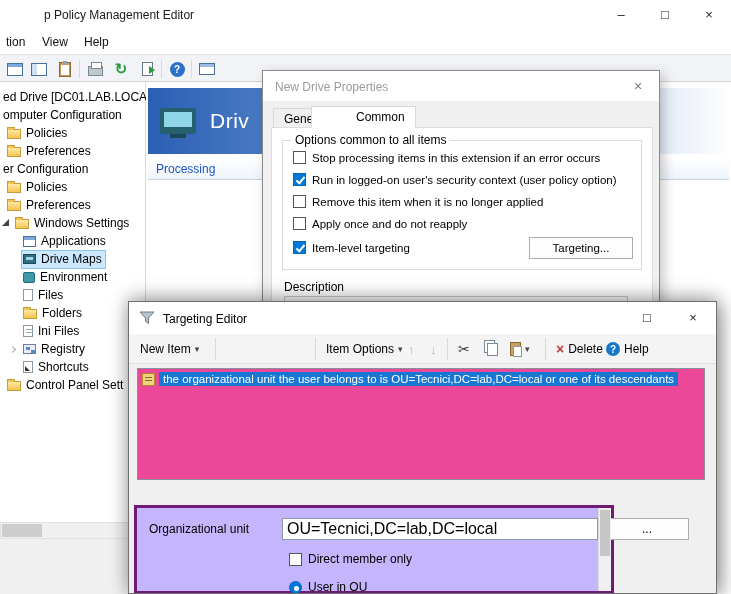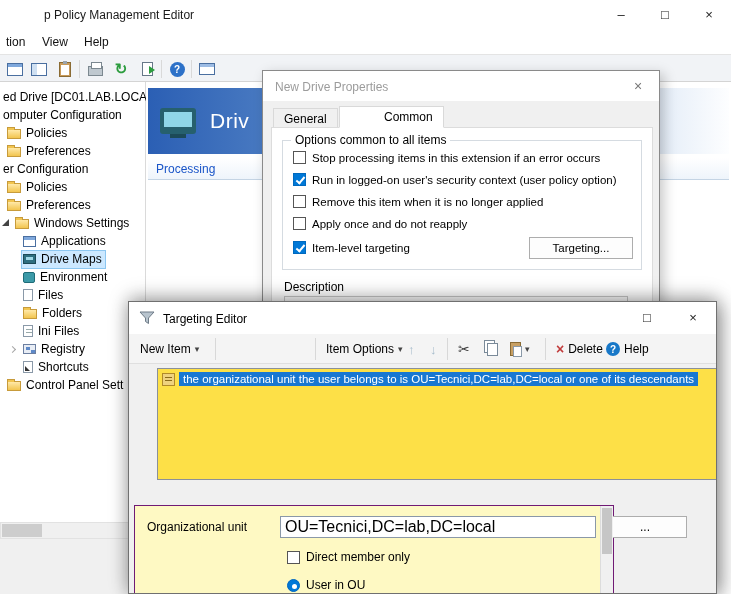--- a/index.html
+++ b/index.html
@@ -103,26 +103,26 @@
   .tbar-btn { position:absolute; top:3px; height:24px; display:flex; align-items:center; gap:4px; padding:0 7px; color:#000; white-space:nowrap; }
   .caret { font-size:9px; color:#444; }
   .tb-sep { position:absolute; top:4px; width:1px; height:22px; background:#d8d8d8; }
   .arrowbtn { color:#a7bccc; font-weight:bold; font-size:13px; }
   .ico-cut { color:#3c3c3c; font-size:14px; }
   .ico-copy { width:11px; height:13px; background:#fff; border:1px solid #7a8a99; box-shadow:-3px -3px 0 -1px #fff, -3px -3px 0 0 #7a8a99; margin-left:3px; }
   .ico-paste { width:11px; height:14px; background:#c8a064; border:1px solid #8a6b34; position:relative; }
   .ico-paste::after { content:""; position:absolute; right:-2px; bottom:-2px; width:7px; height:9px; background:#fff; border:1px solid #8a99a8; }
   .ico-delete { color:#c13b3b; font-weight:bold; font-size:14px; }
   .ico-helpcircle { width:14px; height:14px; border-radius:50%; background:#1878c8; color:#fff; font-size:10px; font-weight:bold; display:flex; align-items:center; justify-content:center; }
-  #targ-list { position:absolute; left:8px; top:66px; width:568px; height:112px; background:#fde047; border:1px solid #8a9099;margin-left:20px; }
+  #targ-list { position:absolute; left:8px; top:66px; width:568px; height:112px; background:#ec4899; border:1px solid #8a9099; }
   #targ-item { position:absolute; left:1px; top:1px; right:1px; height:18px; display:flex; align-items:center; padding-left:3px; }
   .ico-ou { width:13px; height:13px; background:#eed27e; border:1px solid #b08a2a; flex:none; position:relative; }
   .ico-ou::after { content:""; position:absolute; left:2px; top:3px; width:7px; height:1px; background:#8a6b1a; box-shadow:0 3px 0 #8a6b1a; }
   #targ-item-text { margin-left:4px; background:#1877d2; color:#fff; font-size:11.5px; padding:1px 4px; white-space:nowrap; }
-  #targ-detail { position:absolute; left:5px; top:203px; width:480px; height:89px; background:#fef9c3; border:1px solid #701a75; }
+  #targ-detail { position:absolute; left:5px; top:203px; width:480px; height:89px; background:#c4b5fd; border:3px solid #701a75; }
   #detail-scroll { position:absolute; right:0; top:0; bottom:0; width:13px; background:#f0f0f0; border-left:1px solid #dcdcdc; }
   #detail-thumb { position:absolute; left:1px; top:2px; width:10px; height:46px; background:#c6c6c6; }
   #ou-label { position:absolute; left:12px; top:14px; }
   #ou-input { position:absolute; left:145px; top:10px; width:316px; height:22px; border:1px solid #8a98a8; background:#fff; font-family:"Liberation Sans",sans-serif; font-size:16px; padding:2px 4px; }
   #browse-btn { left:468px; top:10px; width:84px; height:22px; line-height:20px; }
 </style>
 </head>
 <body>
 
 <div class="abs" id="titlebar">
@@ -283,21 +283,21 @@
     <span class="abs" id="processing-link">Processing</span>
   </div>
 </div>
 
 <div class="abs" id="props">
   <div class="dlg-title" style="height:30px;">
     <span class="abs" id="props-title-text">New Drive Properties</span>
     <div class="abs" id="props-close">×</div>
   </div>
   <div class="tab" style="left:10px;">General</div>
-  <div class="tab active" style="left:76px;padding-left:44px;">Common</div>
+  <div class="tab active" style="left:48px;padding-left:44px;">Common</div>
   <div id="props-page">
     <div id="props-group">
       <span id="props-group-label">Options common to all items</span>
       <div class="optrow" style="left:10px; top:10px;">
         <span class="cb"></span>
         <span>Stop processing items in this extension if an error occurs</span>
       </div>
       <div class="optrow" style="left:10px; top:32px;">
         <span class="cb checked"></span>
         <span>Run in logged-on user's security context (user policy option)</span>

